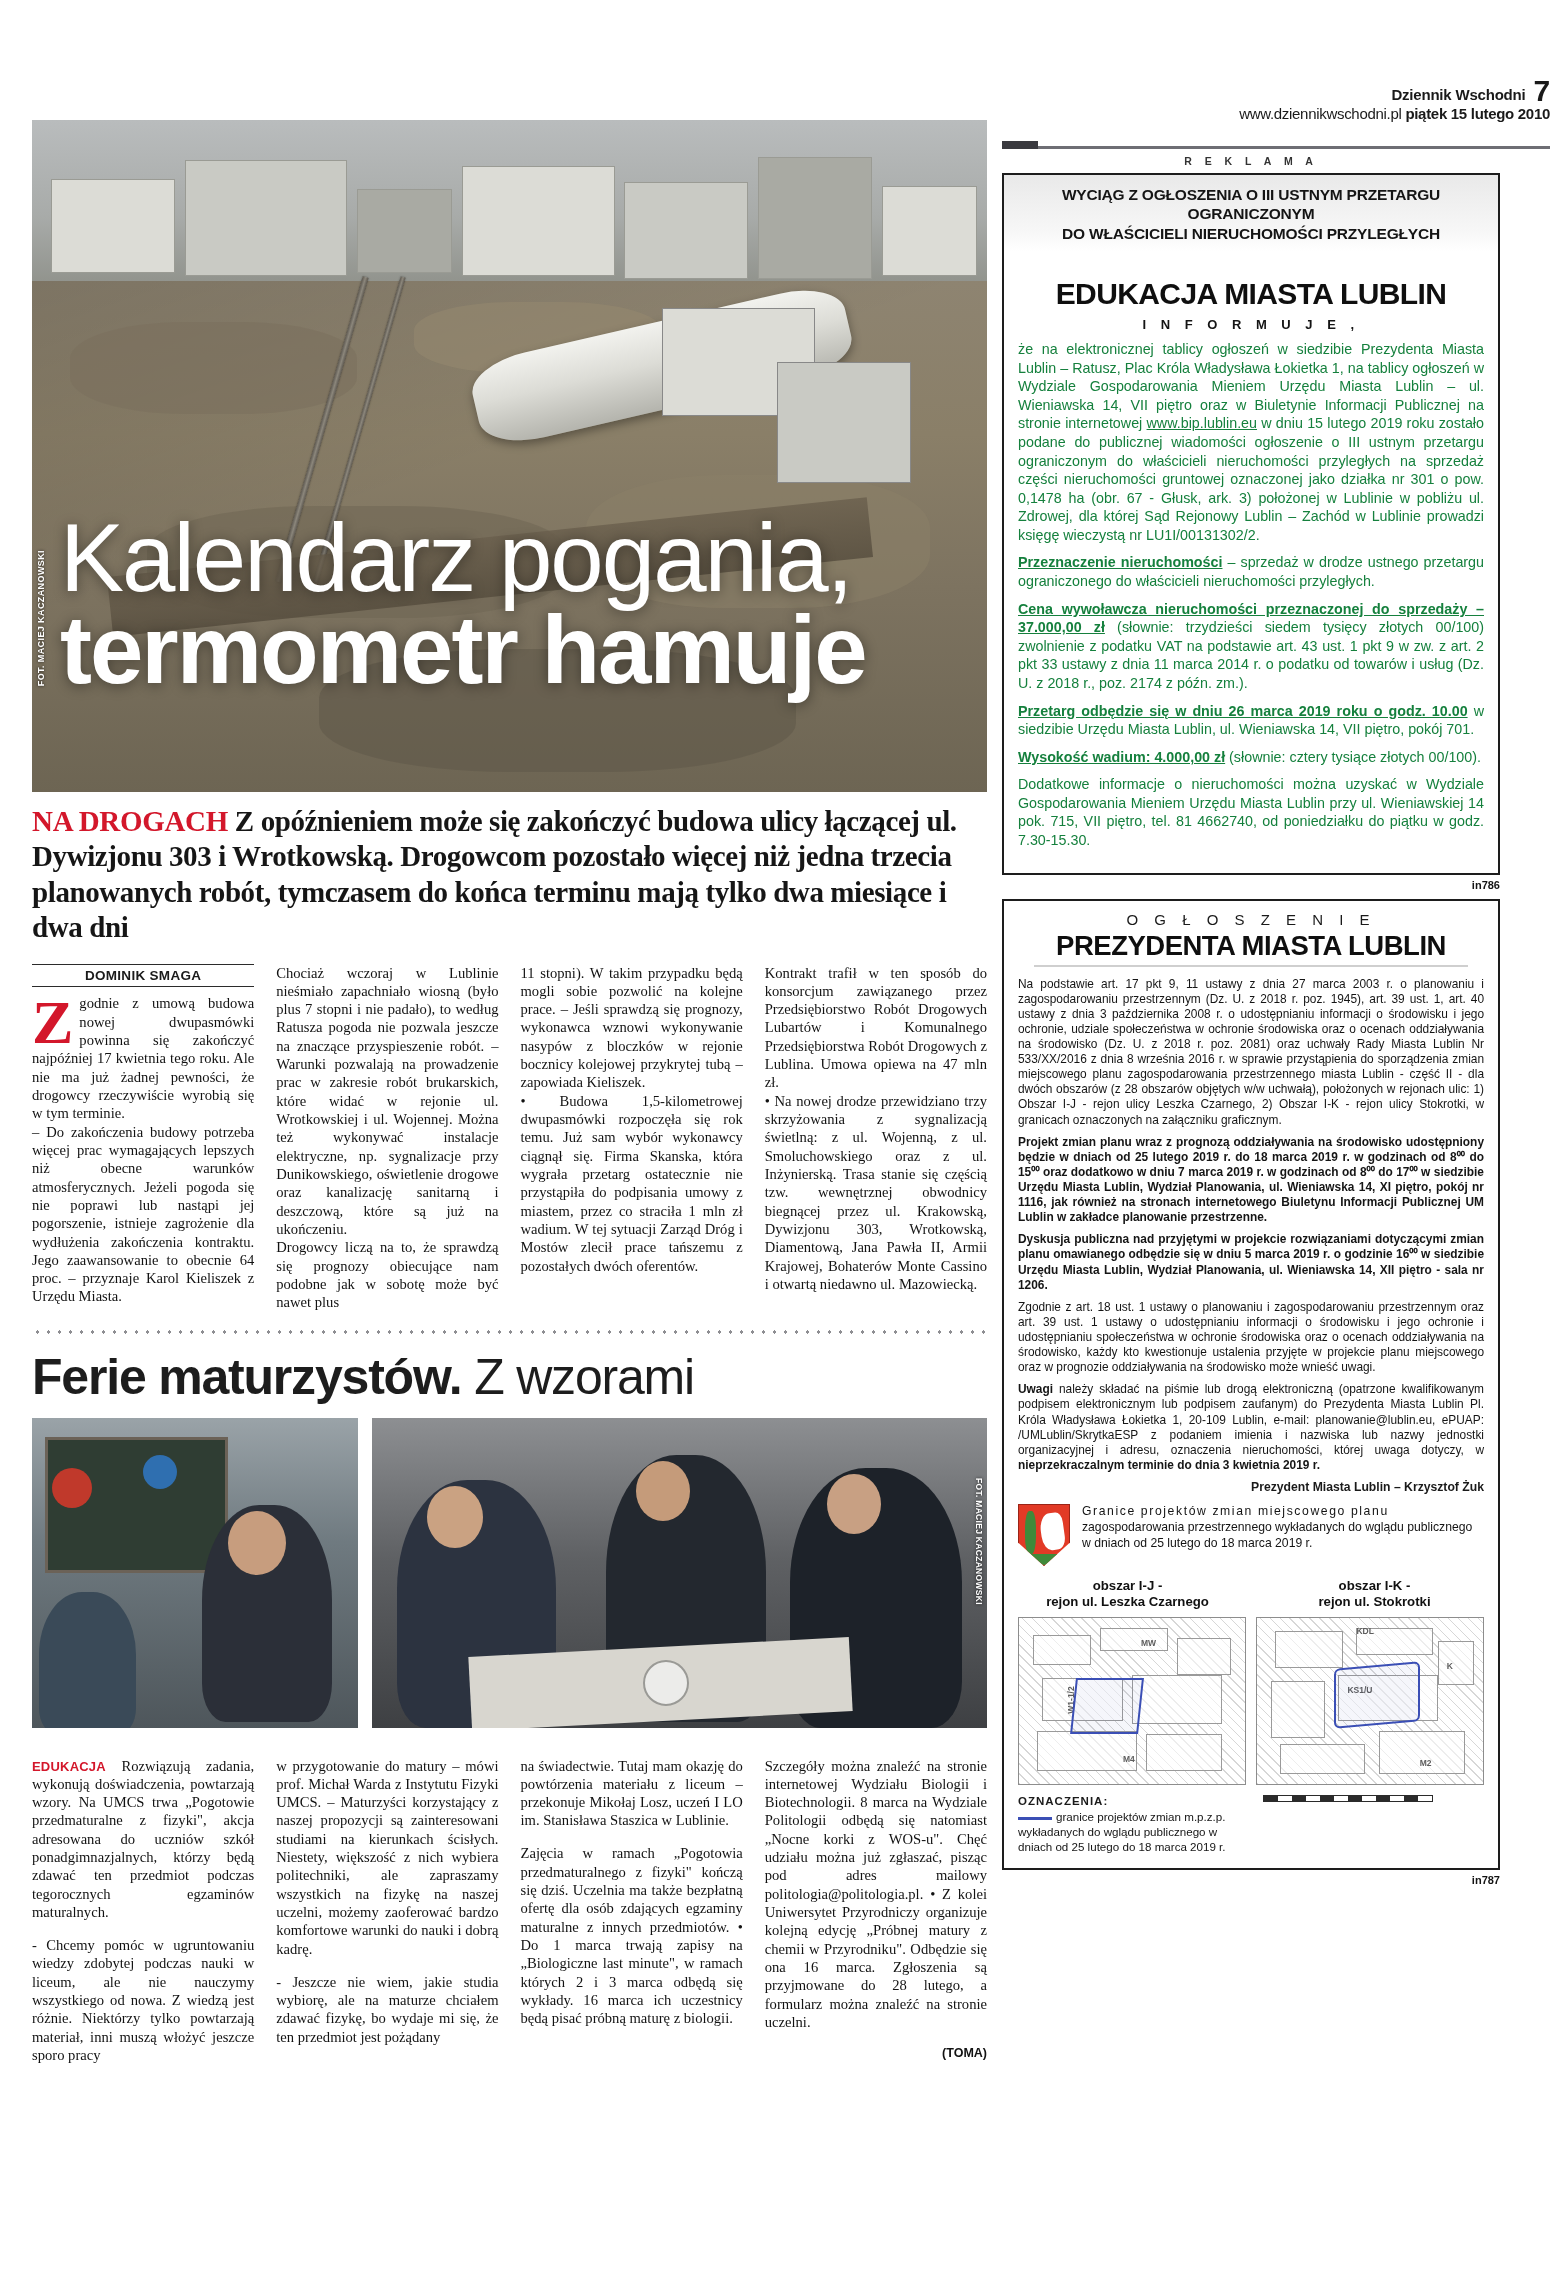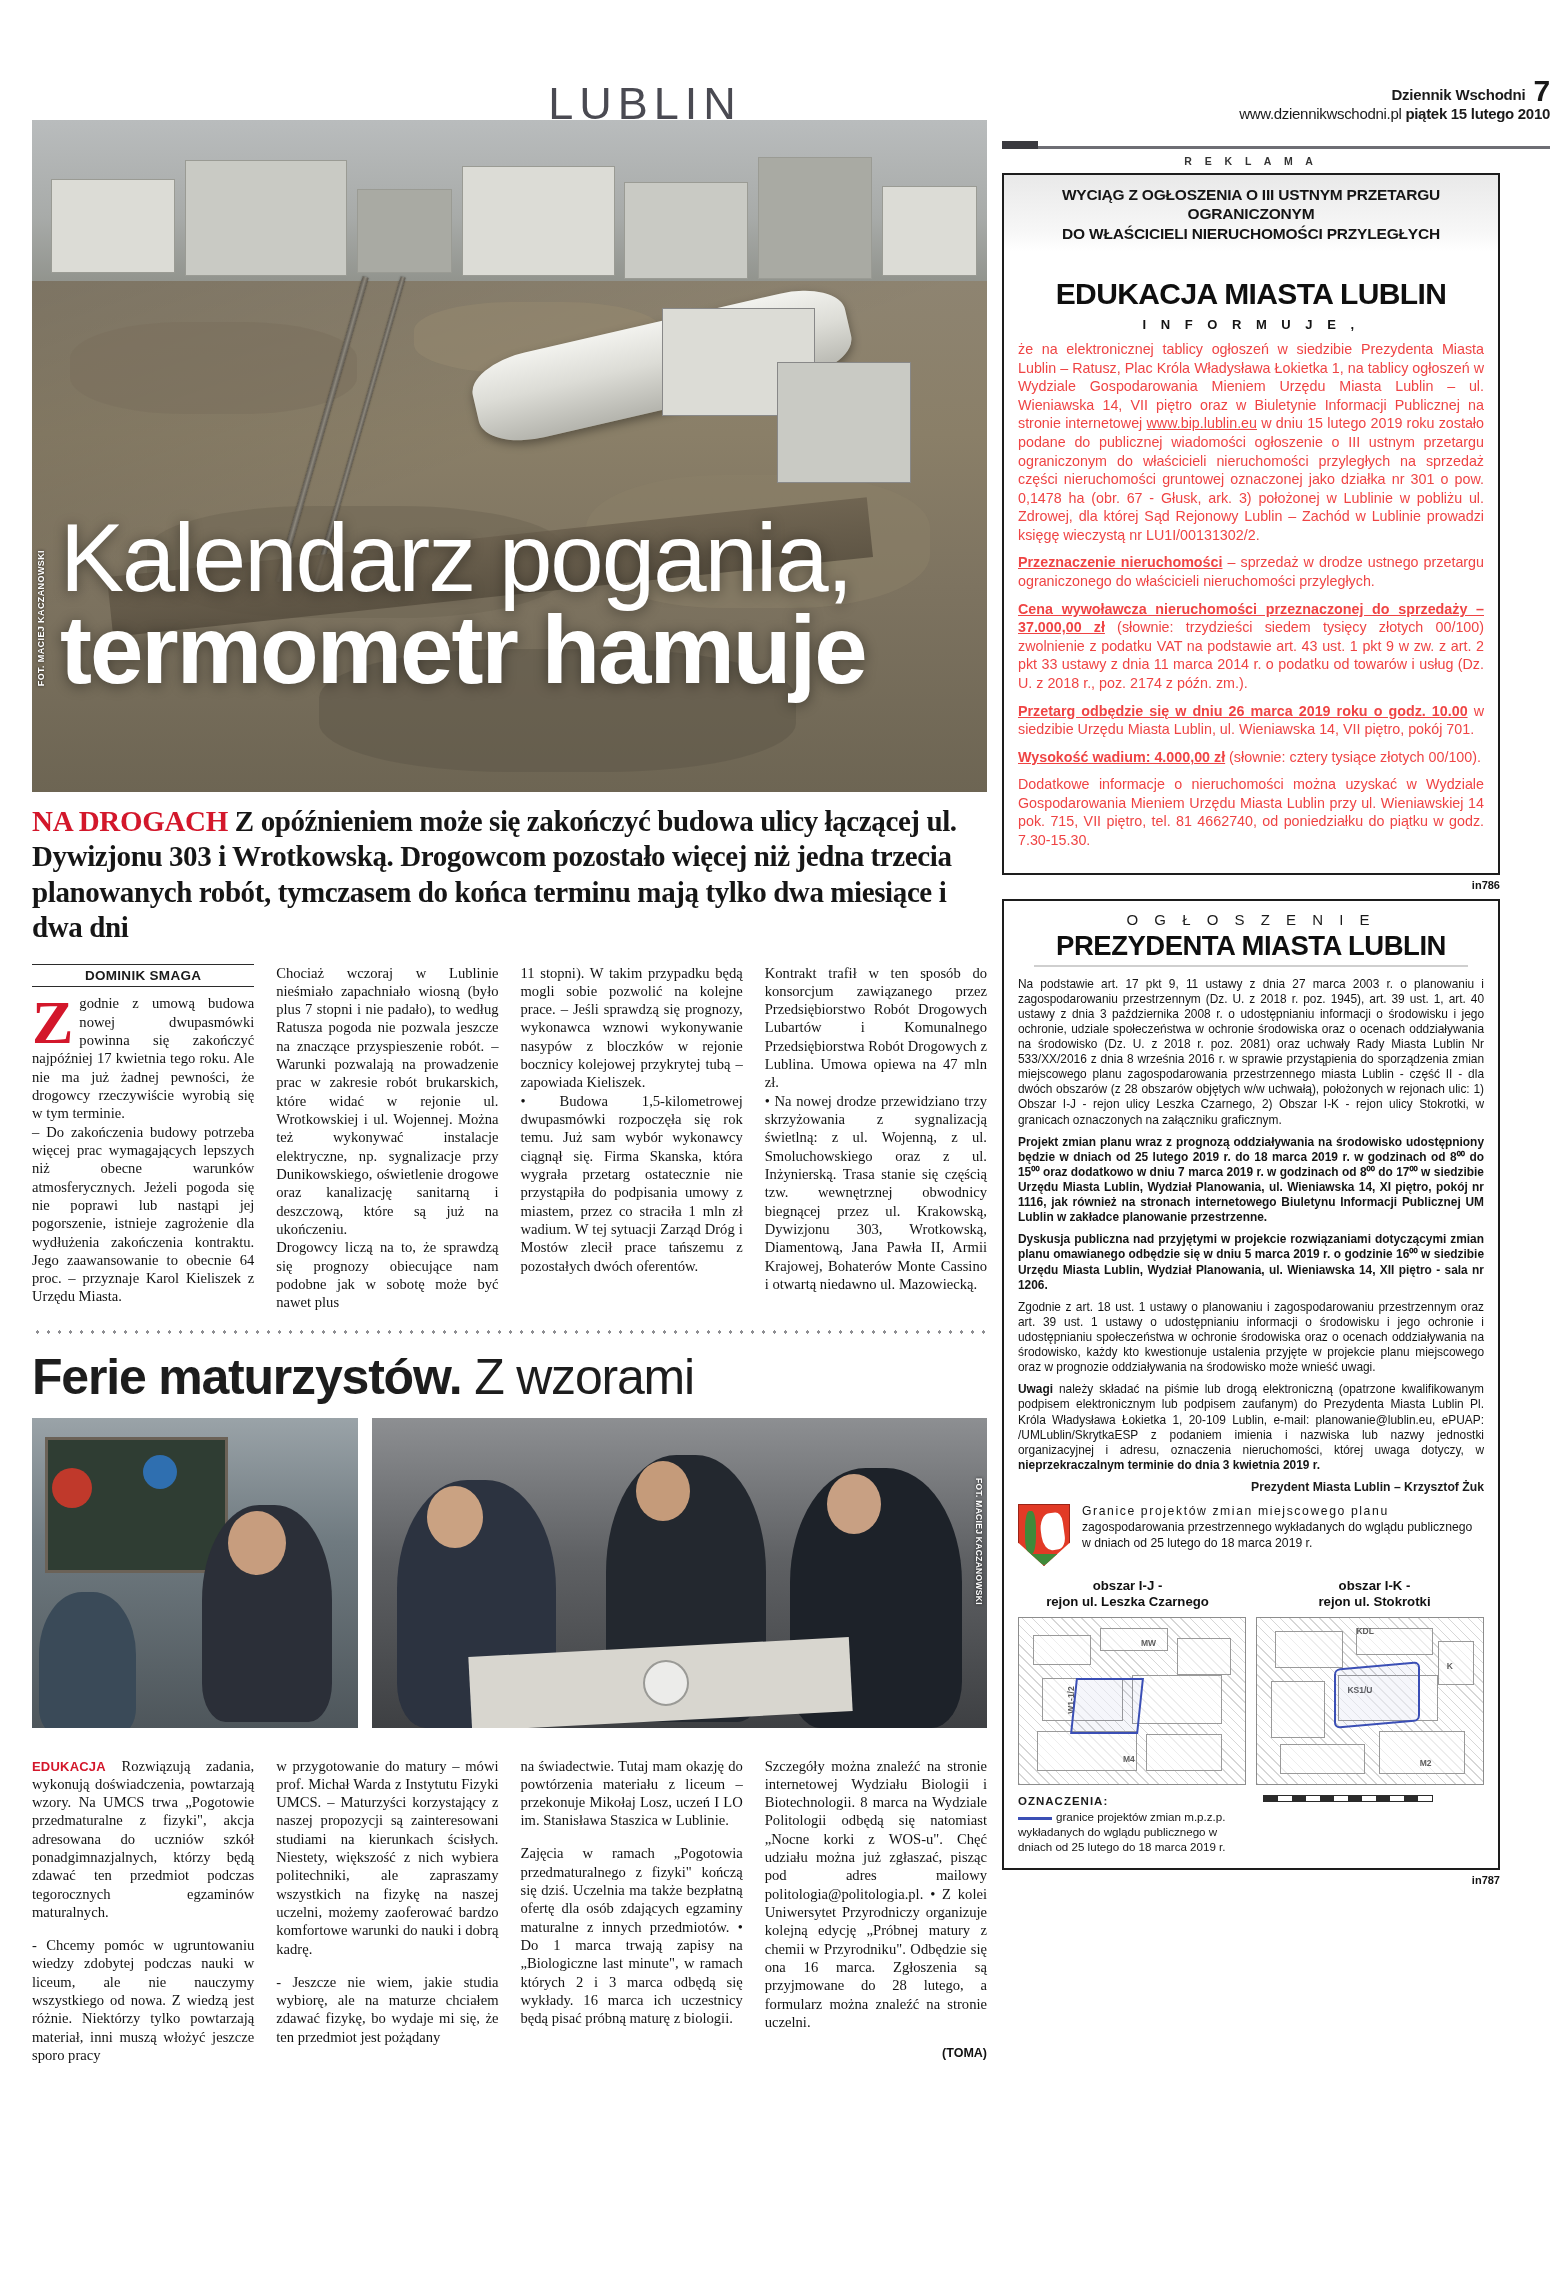--- a/index.html
+++ b/index.html
@@ -175,21 +175,21 @@
     font-size:15.5px; font-weight:bold; line-height:1.25; letter-spacing:-0.2px; color:#141414;
   }
   .ad-title {
     text-align:center; font-size:30px; font-weight:bold; letter-spacing:-0.6px;
     color:#0f0f0f; margin:14px 0 6px;
   }
   .ad-sub {
     text-align:center; font-size:13px; font-weight:bold; letter-spacing:5.5px; color:#141414; margin-bottom:8px;
   }
   .ad-p {
-    font-size:14.3px; line-height:1.30; text-align:justify; color:#ef4444; margin:0 0 9px;
+    font-size:14.3px; line-height:1.30; text-align:justify; color:#15803d; margin:0 0 9px;
     hyphens:auto;
   }
   .ad-p u, .u { text-decoration:underline; }
   .ad-p b { font-weight:bold; }
   .ad-ref { text-align:right; font-size:11px; font-weight:bold; margin-top:4px; color:#141414; }
 
   
   .ad2-hdr { text-align:center; padding-top:10px; }
   .ad2-ogl { font-size:15px; letter-spacing:6px; font-weight:400; color:#1a1a1a; }
   .ad2-title { font-size:27.5px; font-weight:bold; letter-spacing:-0.5px; color:#0f0f0f; margin-top:2px; }
@@ -239,21 +239,20 @@
   .legend-text { font-size:11.6px; line-height:1.27; color:#151515; }
   .legend-right { flex:1; position:relative; }
   .scalebar { height:7px; background:repeating-linear-gradient(90deg,#2b2b2b 0 14px, #ffffff 14px 28px); border:1px solid #2b2b2b; width:170px; }
 </style>
 </head>
 <body>
 
 <div class="page">
 
   <div class="masthead">
-    <div class="masthead-title">LUBLIN</div>
     <div class="masthead-right">
       <div class="mh-line1">
         <span>Dziennik Wschodni</span>
         <span class="mh-pageno">7</span>
       </div>
       <div class="mh-line2">
         <span class="site">www.dziennikwschodni.pl</span>
         <span class="date">piątek 15 lutego 2010</span>
       </div>
     </div>

